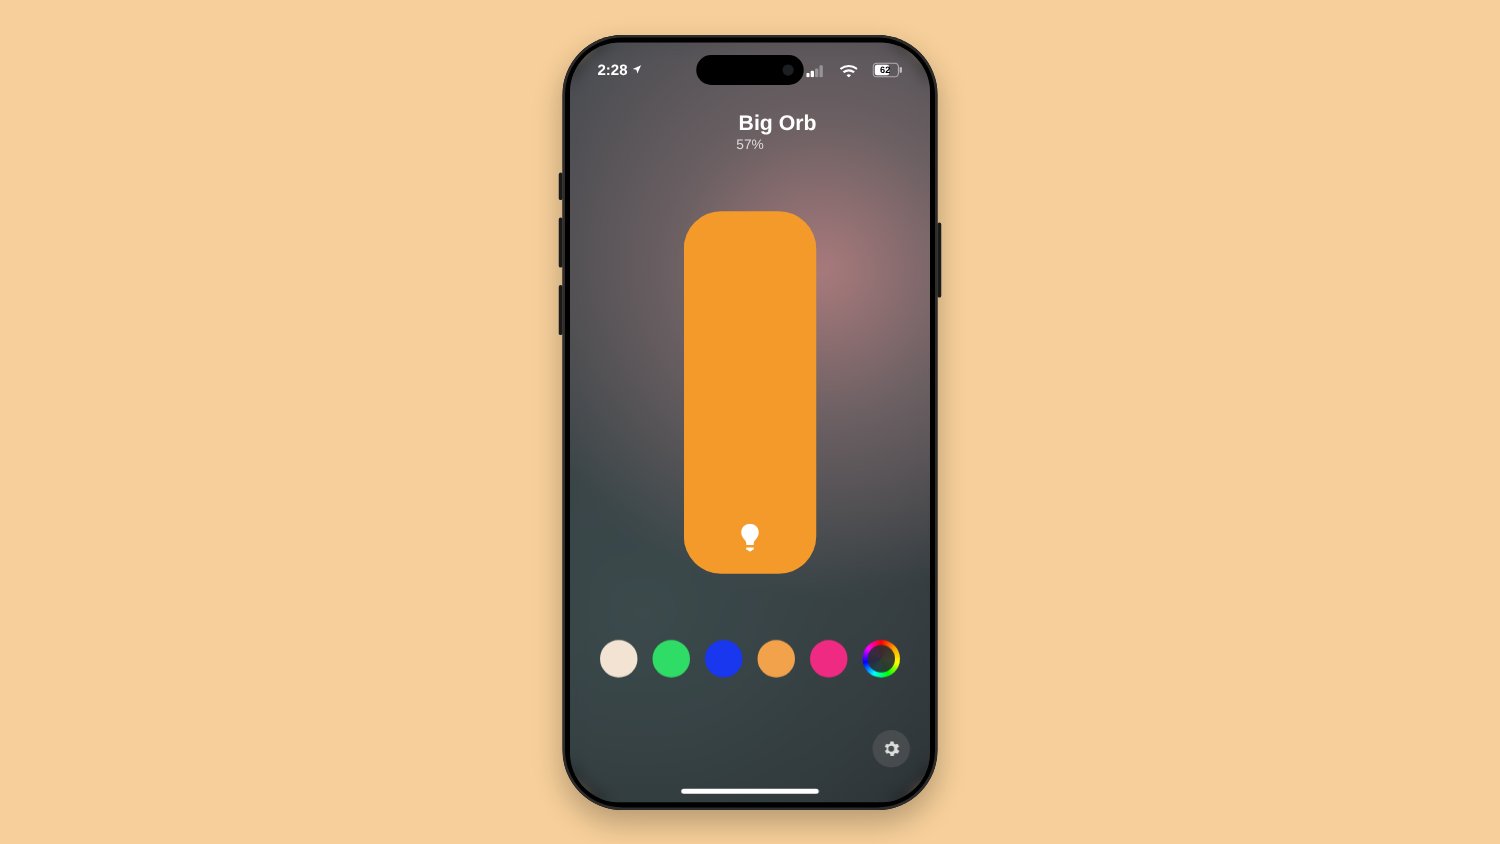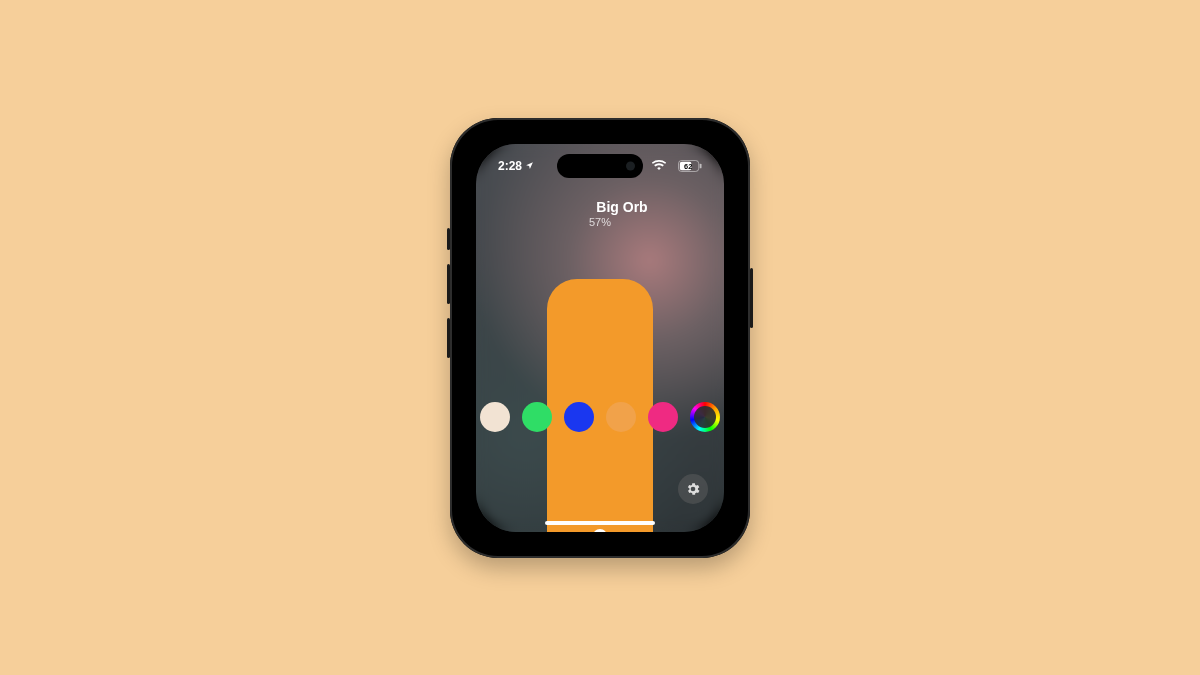--- a/index.html
+++ b/index.html
@@ -8,24 +8,24 @@
     background: #f6cf9a;
     display: flex;
     align-items: center;
     justify-content: center;
     font-family: -apple-system, "Helvetica Neue", Arial, sans-serif;
   }
 
   
   .phone {
     width: 300px;
-    height: 440px;
+    height: 620px;
     background: #000;
     border-radius: 48px;
-    padding: 26px;
+    padding: 6px;
     position: relative;
     box-shadow: 0 10px 22px rgba(0,0,0,0.25), inset 0 0 0 2px #2d2d2d;
   }
   .phone-buttons-left {
     position: absolute;
     left: -3px;
     top: 110px;
     width: 3px;
   }
   .phone-buttons-left div {
@@ -95,33 +95,33 @@
     display: flex;
     justify-content: space-between;
     align-items: center;
     padding: 0 22px;
     color: #fff;
     font-size: 12px;
     font-weight: 600;
     z-index: 9;
   }
   .status .left { display: flex; align-items: center; gap: 3px; }
-  .status .right { display: flex; align-items: flex-start; gap: 12px; }
+  .status .right { display: flex; align-items: flex-end; gap: 12px; }
   .status svg { display: block; }
 
   
   .title-block {
     position: absolute;
     top: 55px;
     left: 0; right: 0;
     text-align: center;
     color: #fff;
     z-index: 5;
   }
-  .title-block .name { font-size: 14px; font-weight: 600; margin-left: 44px; }
+  .title-block .name { font-size: 17px; font-weight: 600; margin-left: 44px; }
   .title-block .pct  { font-size: 11px; font-weight: 500; opacity: 0.75; margin-top: 1px; }
 
   
   .brightness {
     position: absolute;
     top: 135px;
     left: 50%;
     transform: translateX(-50%);
     width: 106px;
     height: 290px;

